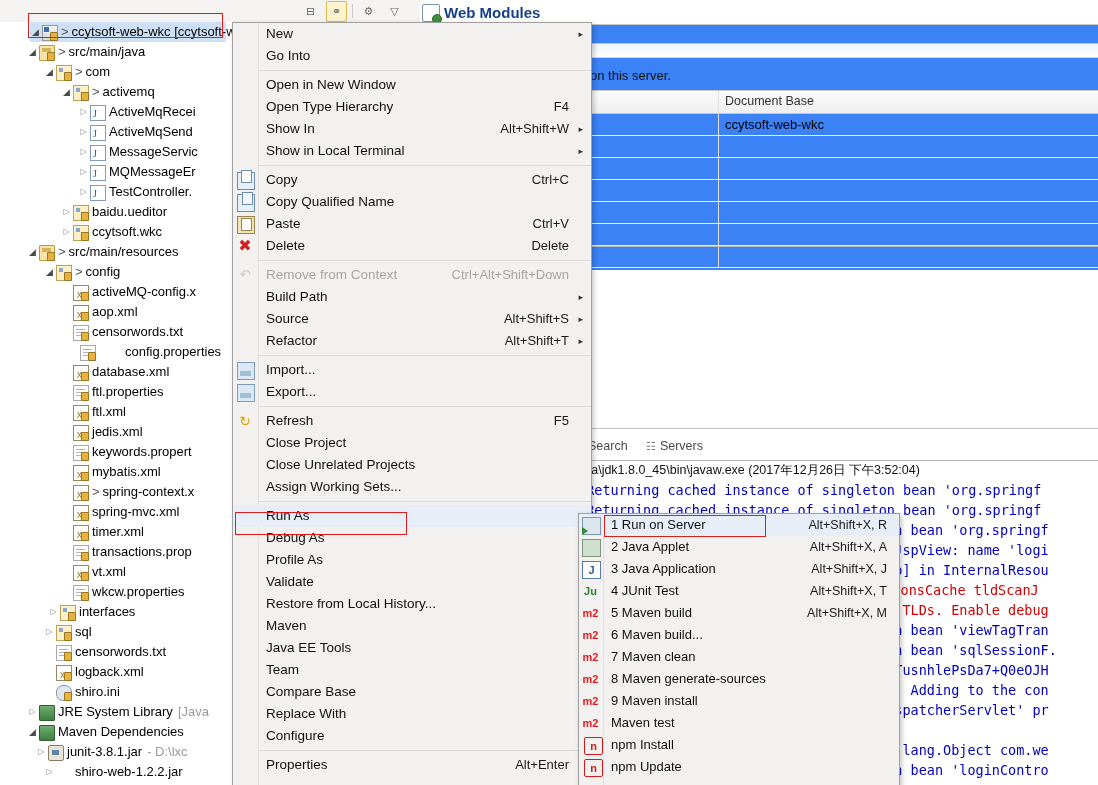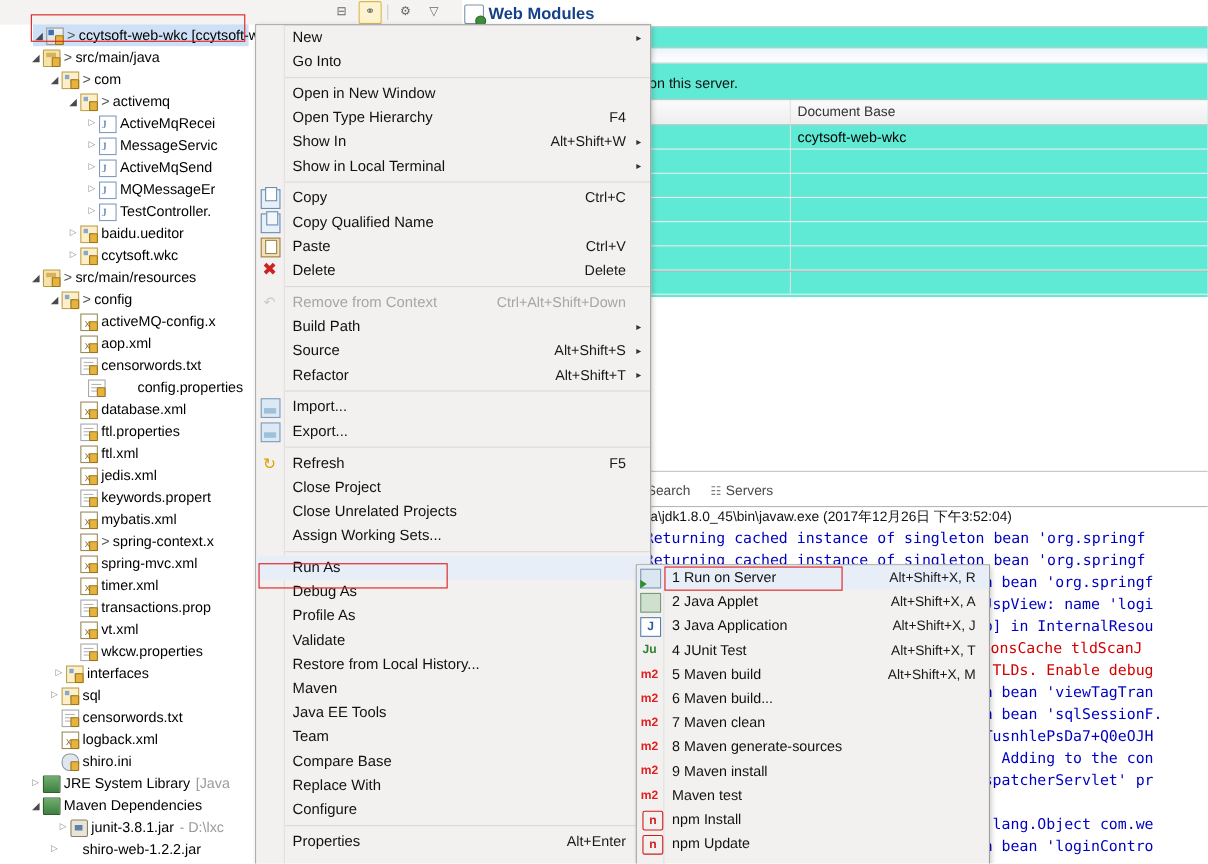--- a/index.html
+++ b/index.html
@@ -53,21 +53,21 @@
   .ico-ini{background:#dfe6ee;border:1px solid #8b96a3;border-radius:7px;}
   .lockdot{position:absolute;left:9px;top:8px;width:6px;height:7px;background:#e8b33c;border:1px solid #9a7520;border-radius:1px;}
 
   
   #right-pane{left:232px;top:22px;width:866px;height:763px;background:#ffffff;}
   #web-modules-hdr{left:420px;top:0px;width:678px;height:24px;background:#ffffff;display:flex;align-items:center;}
   #wm-title{font-size:15px;font-weight:bold;color:#16418a;margin-left:24px;}
   #wm-icon{position:absolute;left:2px;top:4px;width:16px;height:16px;background:#ffffff;border:1px solid #7d93ab;border-radius:2px;}
   #wm-icon::after{content:"";position:absolute;right:-3px;bottom:-3px;width:8px;height:8px;background:#3f8f3f;border-radius:50%;border:1px solid #2a6b2a;}
 
-  #modules-panel{left:588px;top:24px;width:510px;height:246px;background:#5eead4;}
+  #modules-panel{left:588px;top:24px;width:510px;height:246px;background:#3b82f6;}
   .mp-line{position:absolute;background:#c6c6c6;}
   #mp-desc{position:absolute;left:2px;top:44px;font-size:13px;color:#111;}
   #mp-table{position:absolute;left:0px;top:66px;width:510px;}
   #mp-header{height:22px;background:linear-gradient(#fbfbfb,#eeeeee);border-top:1px solid #c6c6c6;border-bottom:1px solid #c6c6c6;position:relative;}
   #mp-header .hcell{position:absolute;top:3px;font-size:12.5px;color:#333;}
   .mp-row{height:21px;border-bottom:1px solid #ededed;position:relative;}
   .mp-row .cell{position:absolute;top:3px;font-size:13px;}
   .colsep{position:absolute;top:0;bottom:0;width:1px;background:#e2e2e2;}
 
   
@@ -250,28 +250,28 @@
       <span class="ic">
         <span class="ico ico-java"></span>
       </span>
       <span class="lbl">ActiveMqRecei</span>
     </div>
     <div class="row" style="padding-left: 78px;">
       <span class="arrow closed"></span>
       <span class="ic">
         <span class="ico ico-java"></span>
       </span>
+      <span class="lbl">ActiveMqSend</span>
+    </div>
+    <div class="row" style="padding-left: 78px;">
+      <span class="arrow closed"></span>
+      <span class="ic">
+        <span class="ico ico-java"></span>
+      </span>
       <span class="lbl">MessageServic</span>
-    </div>
-    <div class="row" style="padding-left: 78px;">
-      <span class="arrow closed"></span>
-      <span class="ic">
-        <span class="ico ico-java"></span>
-      </span>
-      <span class="lbl">ActiveMqSend</span>
     </div>
     <div class="row" style="padding-left: 78px;">
       <span class="arrow closed"></span>
       <span class="ic">
         <span class="ico ico-java"></span>
       </span>
       <span class="lbl">MQMessageEr</span>
     </div>
     <div class="row" style="padding-left: 78px;">
       <span class="arrow closed"></span>
@@ -491,21 +491,21 @@
       <span class="lbl">JRE System Library</span>
       <span class="lbl dim" style="margin-left: 5px;">[Java</span>
     </div>
     <div class="row" style="padding-left: 27px;">
       <span class="arrow open"></span>
       <span class="ic">
         <span class="ico ico-lib"></span>
       </span>
       <span class="lbl">Maven Dependencies</span>
     </div>
-    <div class="row" style="padding-left: 52px;">
+    <div class="row" style="padding-left: 36px;">
       <span class="arrow closed"></span>
       <span class="ic">
         <span class="ico ico-jar"></span>
       </span>
       <span class="lbl">junit-3.8.1.jar</span>
       <span class="lbl dim" style="margin-left: 5px;">- D:\lxc</span>
     </div>
     <div class="row" style="padding-left: 44px;">
       <span class="arrow closed"></span>
       <span class="ic"></span>

